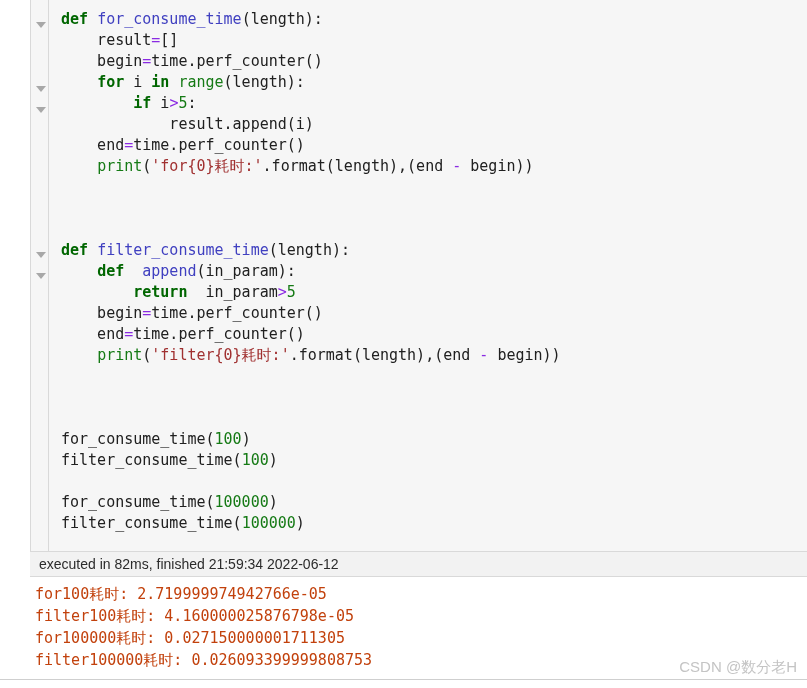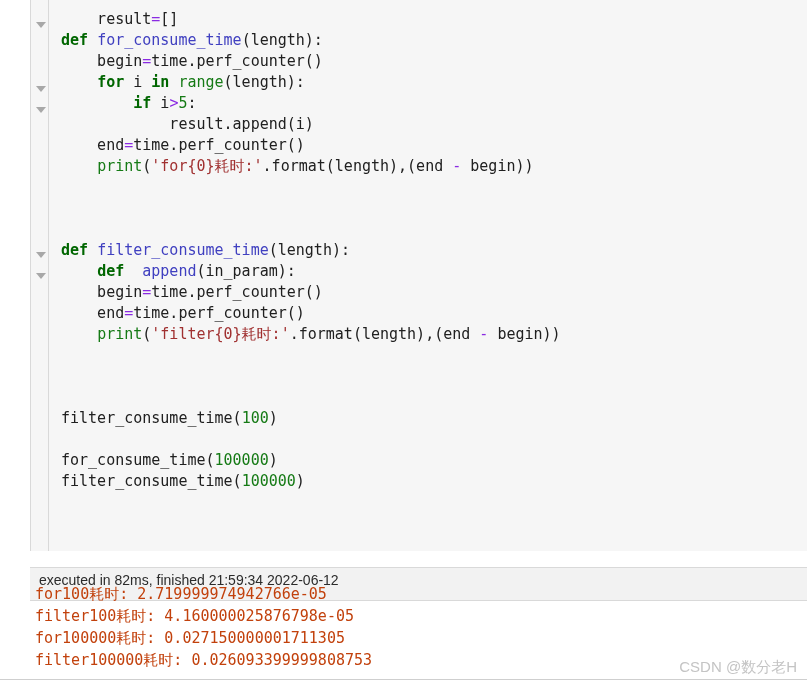--- a/index.html
+++ b/index.html
@@ -84,32 +84,31 @@
   .str { color: #a03030; }                      
   .op  { color: #8a2be2; }                       
   .pl  { color: #202020; }                       
 
   
   .status-bar {
     position: absolute;
     left: 30px;
     top: 551px;
     right: 0;
-    height: 34px;
+    height: 26px;
     background: #f2f2f2;
     border-top: 1px solid #d9d9d9;
     border-bottom: 1px solid #d9d9d9;
     box-sizing: border-box;
     font-family: "Liberation Sans", sans-serif;
     font-size: 14px;
     color: #2b2b2b;
     line-height: 25px;
     padding-left: 9px;
     white-space: nowrap;
-    margin-top: 16px;
   }
 
   
   .output-area {
     position: absolute;
     left: 30px;
     top: 583px;
     right: 0;
     height: 90px;
     padding-left: 5px;
@@ -152,39 +151,41 @@
 
     <div class="gutter">
         <div class="fold-tri" style="top: 22px;"></div>
         <div class="fold-tri" style="top: 86px;"></div>
         <div class="fold-tri" style="top: 107px;"></div>
         <div class="fold-tri" style="top: 252px;"></div>
         <div class="fold-tri" style="top: 273px;"></div>
       </div>
 
     <div class="code-area">
+        <div class="code-line"><span class="k">def</span><span class="pl"> </span><span class="fn">for_consume_time</span><span class="pl">(length):</span></div>
         <div class="code-line"><span class="pl">    result</span><span class="op">=</span><span class="pl">[]</span></div>
-        <div class="code-line"><span class="k">def</span><span class="pl"> </span><span class="fn">for_consume_time</span><span class="pl">(length):</span></div>
         <div class="code-line"><span class="pl">    begin</span><span class="op">=</span><span class="pl">time.perf_counter()</span></div>
         <div class="code-line"><span class="pl">    </span><span class="k">for</span><span class="pl"> i </span><span class="k">in</span><span class="pl"> </span><span class="bi">range</span><span class="pl">(length):</span></div>
         <div class="code-line"><span class="pl">        </span><span class="k">if</span><span class="pl"> i</span><span class="op">&gt;</span><span class="num">5</span><span class="pl">:</span></div>
         <div class="code-line"><span class="pl">            result.append(i)</span></div>
         <div class="code-line"><span class="pl">    end</span><span class="op">=</span><span class="pl">time.perf_counter()</span></div>
         <div class="code-line"><span class="pl">    </span><span class="bi">print</span><span class="pl">(</span><span class="str">'for{0}耗时:'</span><span class="pl">.format(length),(end </span><span class="op">-</span><span class="pl"> begin))</span></div>
         <div class="code-line">&nbsp;</div>
         <div class="code-line">&nbsp;</div>
         <div class="code-line">&nbsp;</div>
         <div class="code-line"><span class="k">def</span><span class="pl"> </span><span class="fn">filter_consume_time</span><span class="pl">(length):</span></div>
         <div class="code-line"><span class="pl">    </span><span class="k">def</span><span class="pl">  </span><span class="fn">append</span><span class="pl">(in_param):</span></div>
+        <div class="code-line"><span class="pl">        </span><span class="k">return</span><span class="pl">  in_param</span><span class="op">&gt;</span><span class="num">5</span></div>
         <div class="code-line"><span class="pl">    begin</span><span class="op">=</span><span class="pl">time.perf_counter()</span></div>
         <div class="code-line"><span class="pl">    end</span><span class="op">=</span><span class="pl">time.perf_counter()</span></div>
         <div class="code-line"><span class="pl">    </span><span class="bi">print</span><span class="pl">(</span><span class="str">'filter{0}耗时:'</span><span class="pl">.format(length),(end </span><span class="op">-</span><span class="pl"> begin))</span></div>
         <div class="code-line">&nbsp;</div>
         <div class="code-line">&nbsp;</div>
         <div class="code-line">&nbsp;</div>
+        <div class="code-line"><span class="pl">for_consume_time(</span><span class="num">100</span><span class="pl">)</span></div>
         <div class="code-line"><span class="pl">filter_consume_time(</span><span class="num">100</span><span class="pl">)</span></div>
         <div class="code-line">&nbsp;</div>
         <div class="code-line"><span class="pl">for_consume_time(</span><span class="num">100000</span><span class="pl">)</span></div>
         <div class="code-line"><span class="pl">filter_consume_time(</span><span class="num">100000</span><span class="pl">)</span></div>
       </div>
 
   </div>
 
   <div class="status-bar">executed in 82ms, finished 21:59:34 2022-06-12</div>
 

